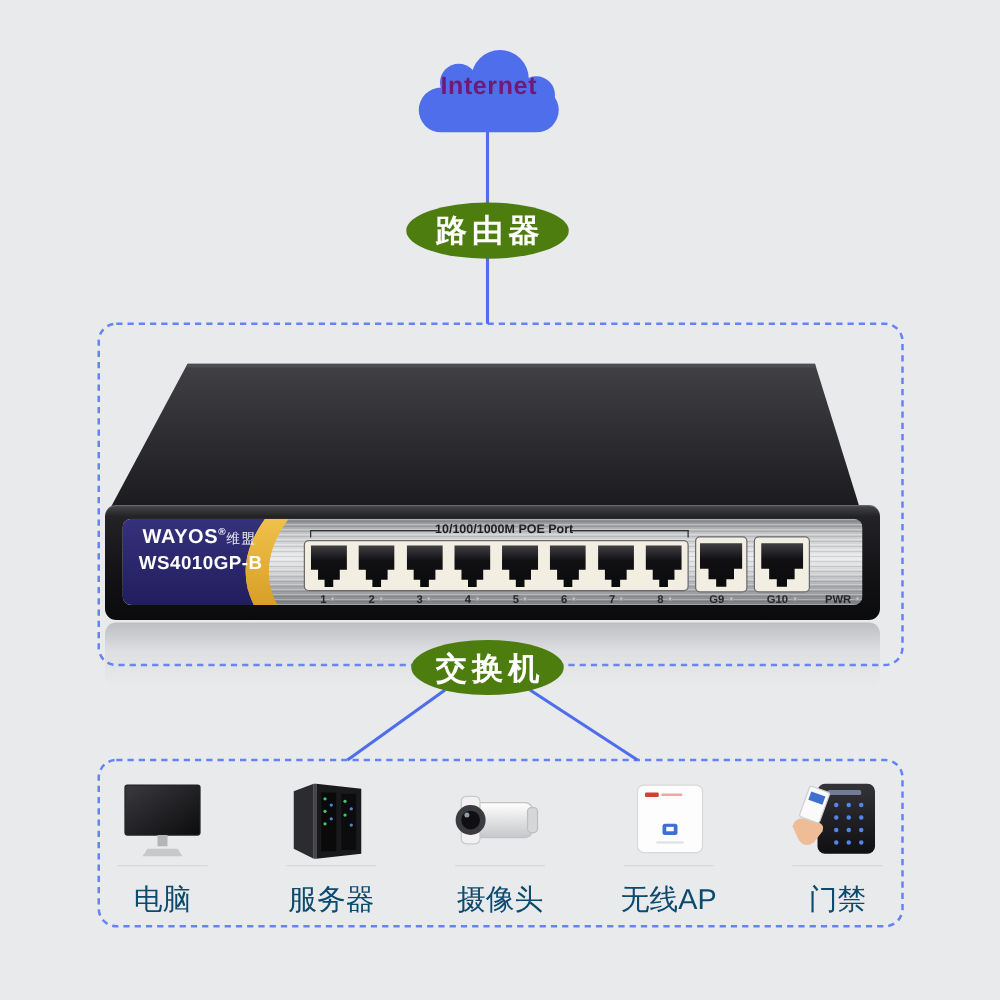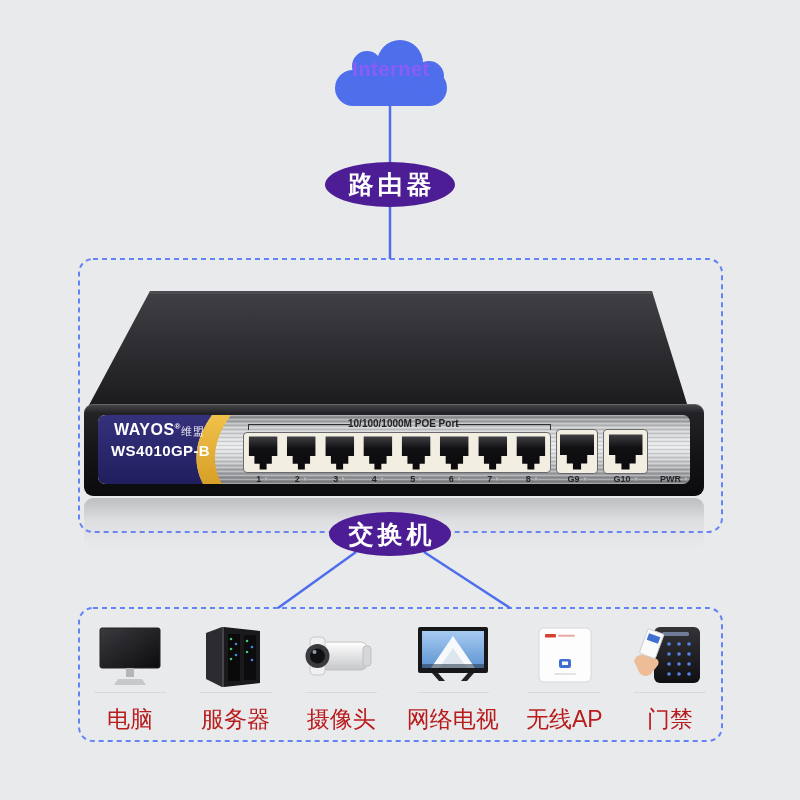--- a/index.html
+++ b/index.html
@@ -7,24 +7,24 @@
     width:800px;height:800px;overflow:hidden;position:relative;
     background:#e9eaec;
     font-family:"Liberation Sans","DejaVu Sans",sans-serif;
     -webkit-font-smoothing:antialiased;
   }
   .abs{position:absolute;}
   
   #overlay{position:absolute;left:0;top:0;width:800px;height:800px;z-index:1;pointer-events:none;}
   
   .cloud-wrap{left:333px;top:38px;width:116px;height:68px;z-index:2;}
-  .cloud-label{left:333px;top:58px;width:116px;text-align:center;color:#8b5cf6;
+  .cloud-label{left:333px;top:58px;width:116px;text-align:center;color:#701a75;
     font-size:20px;font-weight:bold;letter-spacing:.5px;z-index:3;}
   
-  .node-ellipse{background:#4c1d95;border-radius:50%;color:#fff;font-weight:bold;
+  .node-ellipse{background:#4d7c0f;border-radius:50%;color:#fff;font-weight:bold;
     display:flex;align-items:center;justify-content:center;font-size:25px;
     letter-spacing:4px;text-indent:4px;z-index:3;}
   .node-router{left:325px;top:162px;width:130px;height:45px;}
   .node-switch{left:329px;top:512px;width:122px;height:44px;text-align:center;}
   
   .sw-front{left:84px;top:404px;width:620px;height:92px;border-radius:9px;z-index:2;
     background:linear-gradient(180deg,#47474c 0%,#232327 10%,#141417 55%,#0b0b0d 100%);
     box-shadow:inset 0 1px 0 rgba(255,255,255,.18);}
   .sw-panel{position:absolute;left:14px;top:11px;width:592px;height:69px;border-radius:7px;overflow:hidden;
     background:
@@ -53,21 +53,21 @@
   .pl{flex:1;}
   .led{width:4px;height:4px;border-radius:50%;background:#c6c6ca;border:1px solid #97979b;box-sizing:border-box;}
   .sw-reflection{left:84px;top:498px;width:620px;height:52px;border-radius:9px;z-index:2;
     background:linear-gradient(180deg,rgba(90,90,96,.30) 0%,rgba(160,161,165,.15) 45%,rgba(233,234,236,0) 100%);}
   
   .devices{left:80px;top:607px;width:640px;height:134px;z-index:2;display:flex;
     justify-content:space-between;align-items:flex-start;padding:16px 10px 0 10px;box-sizing:border-box;}
   .device{display:flex;flex-direction:column;align-items:center;}
   .dev-icon{height:66px;display:flex;align-items:flex-end;justify-content:center;}
   .dev-line{width:72px;height:1px;background:#d9d9db;margin-top:3px;}
-  .dev-label{margin-top:11px;font-size:23px;color:#b91c1c;white-space:nowrap;}
+  .dev-label{margin-top:11px;font-size:23px;color:#0c4a6e;white-space:nowrap;}
 </style>
 </head>
 <body>
 
 <svg id="overlay" viewBox="0 0 800 800">
   <defs>
     <linearGradient id="topg" x1="0" y1="0" x2="0" y2="1">
       <stop offset="0" stop-color="#404045"></stop>
         <stop offset="1" stop-color="#1b1b1e"></stop>
     </linearGradient>
@@ -274,41 +274,20 @@
         <rect x="9" y="12" width="15" height="38" rx="4" fill="#f1f1f3" stroke="#c9c9cb"></rect>
         <circle cx="16.5" cy="31" r="12" fill="#3b3b3f"></circle>
         <circle cx="16.5" cy="31" r="7.5" fill="#101013"></circle>
         <circle cx="13.5" cy="27" r="2" fill="#8d9cab"></circle>
       </svg>
     </div>
     <div class="dev-line"></div>
     <div class="dev-label">摄像头</div>
   </div>
 
-  <div class="device">
-    <div class="dev-icon">
-      <svg width="80" height="64" viewBox="0 0 80 64">
-        <defs>
-            <linearGradient id="sky" x1="0" y1="0" x2="0" y2="1">
-          <stop offset="0" stop-color="#a6cbf1"></stop>
-              <stop offset="1" stop-color="#5e93d2"></stop>
-            </linearGradient>
-          </defs>
-        <rect x="5" y="2" width="70" height="46" rx="2" fill="#17171a"></rect>
-        <rect x="9" y="6" width="62" height="37" fill="url(#sky)"></rect>
-        <path d="M18,43 L40,11 L62,43 Z" fill="#f7f9fb"></path>
-        <path d="M26,43 L40,23 L54,43 Z" fill="#dde6ee"></path>
-        <rect x="9" y="39" width="62" height="4" fill="#2a3a4a" opacity="0.55"></rect>
-        <path d="M19,48 h6 l7,8 h-6 z" fill="#202023"></path>
-        <path d="M61,48 h-6 l-7,8 h6 z" fill="#202023"></path>
-      </svg>
-    </div>
-    <div class="dev-line"></div>
-    <div class="dev-label">网络电视</div>
-  </div>
 
   <div class="device">
     <div class="dev-icon">
       <svg width="80" height="64" viewBox="0 0 80 64">
         <rect x="15" y="3" width="52" height="54" rx="5" fill="#fdfdfe" stroke="#d8d8da"></rect>
         <rect x="21" y="9" width="11" height="3.5" rx="1" fill="#d6402f"></rect>
         <rect x="34" y="9.8" width="17" height="2" rx="1" fill="#e7aba3"></rect>
         <rect x="35" y="34" width="12" height="9" rx="2" fill="#3f6fd0"></rect>
         <rect x="38" y="36.5" width="6" height="3.5" fill="#ffffff"></rect>
         <rect x="30" y="48" width="22" height="2" rx="1" fill="#e3e3e5"></rect>

